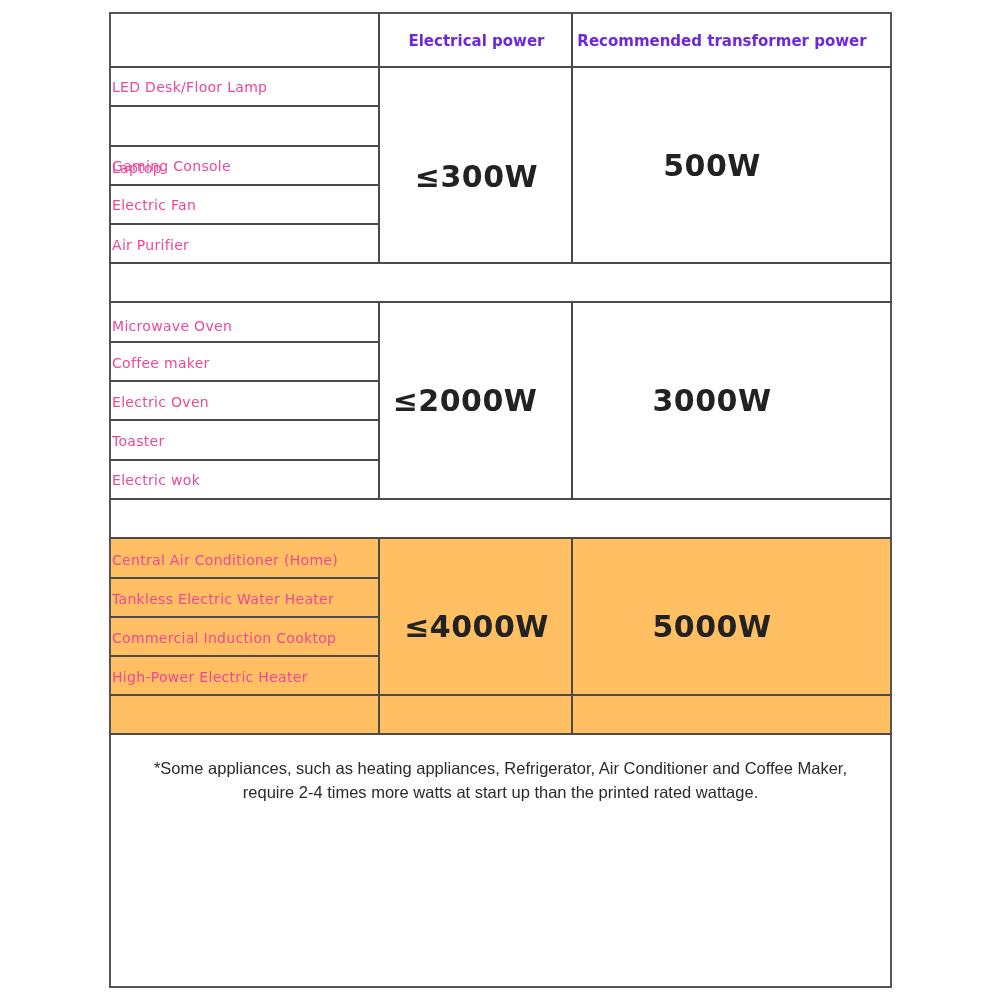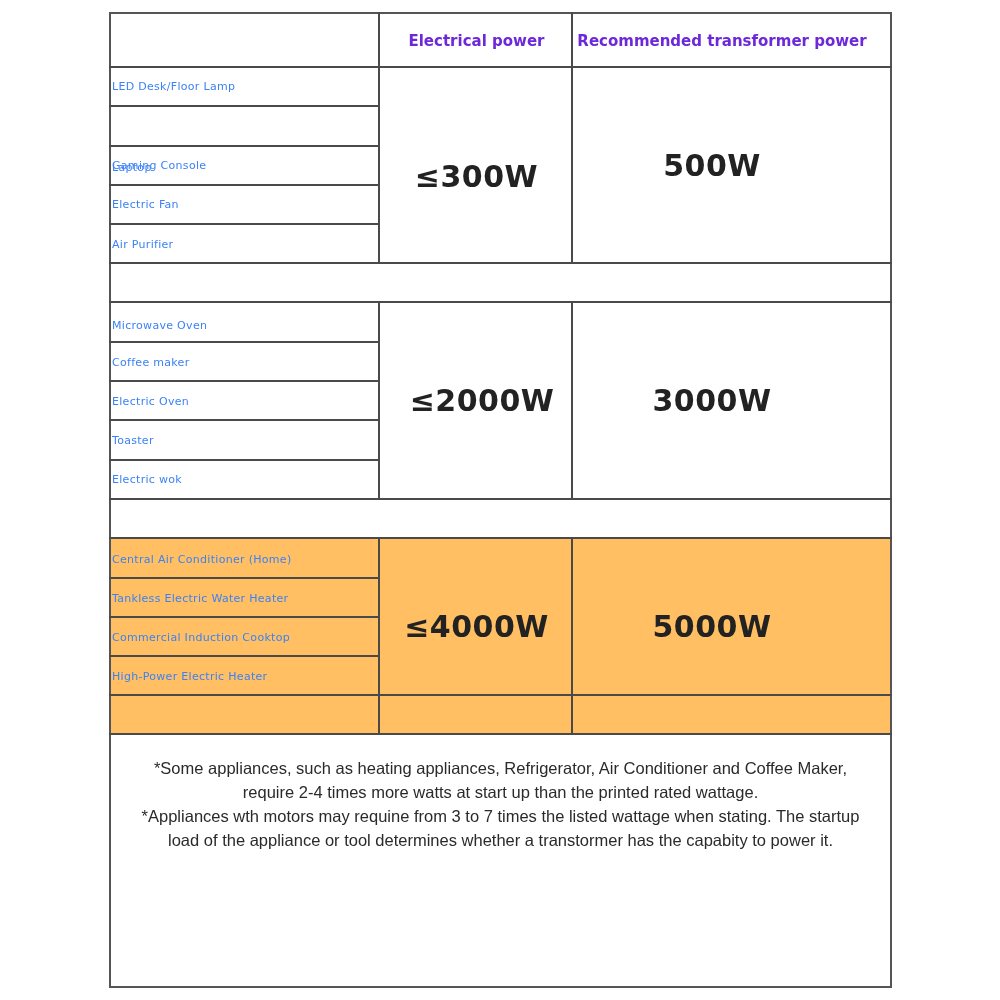--- a/index.html
+++ b/index.html
@@ -6,21 +6,21 @@
     body { width: 1000px; height: 1000px; position: relative; overflow: hidden;
            font-family: "DejaVu Sans", sans-serif; color: #2a2a2a; }
     .frame { position: absolute; left: 109px; top: 12px; width: 783px; height: 976px;
              border: 2px solid #555; box-sizing: border-box; }
     .line-h { position: absolute; height: 2px; background: #4a4a4a; }
     .line-v { position: absolute; width: 2px; background: #4a4a4a; }
     .orange { position: absolute; background: #ffbf62; }
     .hdr { position: absolute; top: 14px; height: 53px; display: flex; align-items: center;
            justify-content: center; font-size: 15px; font-weight: bold; color: #6d28d9; }
     .item { position: absolute; left: 112px; width: 266px; height: 39px; display: flex;
-            align-items: center; font-size: 11px; letter-spacing: 0.3px; color: #3b82f6; white-space: nowrap; }
+            align-items: center; font-size: 14px; letter-spacing: 0.3px; color: #ec4899; white-space: nowrap; }
     .val { position: absolute; display: flex; align-items: center; justify-content: center;
            font-size: 30px; font-weight: bold; color: #222; letter-spacing: 0.5px; }
     .notes { position: absolute; left: 111px; top: 736px; width: 779px; height: 250px; }
     .notes p { margin: 0; text-align: center; font-family: "Liberation Sans", sans-serif;
                font-size: 16.5px; line-height: 24px; color: #2a2a2a; }
     .notes-wrap { padding-top: 20px; padding-left: 20px; padding-right: 20px; }
   </style>
 </head>
 <body>
 
@@ -64,28 +64,27 @@
 <div class="item" style="top:185px;border-radius:11px;">Electric Fan</div>
 <div class="item" style="top:225px;">Air Purifier</div>
 <div class="val" style="left:381px; top:68px; width:191px; height:194px;margin-top:11px;">≤300W</div>
 <div class="val" style="left:574px; top:68px; width:276px; height:194px;">500W</div>
 
 <div class="item" style="top:306px;">Microwave Oven</div>
 <div class="item" style="top:343px;">Coffee maker</div>
 <div class="item" style="top:382px;">Electric Oven</div>
 <div class="item" style="top:421px;">Toaster</div>
 <div class="item" style="top:460px;">Electric wok</div>
-<div class="val" style="left:398px; top:303px; width:168px; height:195px;text-align:center;">≤2000W</div>
+<div class="val" style="left:381px; top:303px; width:168px; height:195px;text-align:center;">≤2000W</div>
 <div class="val" style="left:574px; top:303px; width:276px; height:195px;">3000W</div>
 
 <div class="item" style="top:540px;">Central Air Conditioner (Home)</div>
 <div class="item" style="top:579px;">Tankless Electric Water Heater</div>
 <div class="item" style="top:618px;">Commercial Induction Cooktop</div>
 <div class="item" style="top:657px;">High-Power Electric Heater</div>
 <div class="val" style="left:381px; top:539px; width:191px; height:175px;">≤4000W</div>
 <div class="val" style="left:574px; top:539px; width:276px; height:175px;">5000W</div>
 
 <div class="notes">
   <div class="notes-wrap">
     <p>*Some appliances, such as heating appliances, Refrigerator, Air Conditioner and Coffee Maker, require 2-4 times more watts at start up than the printed rated wattage.</p>
-    <p>*Appliances wth motors may requine from 3 to 7 times the listed wattage when stating. The startup load of the appliance or tool determines whether a transtormer has the capabity to power it.</p>
   </div>
 </div>
 
 </body></html>

